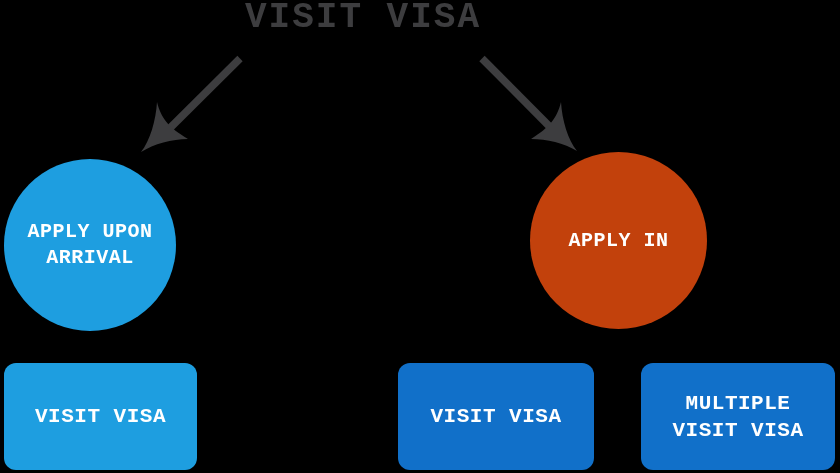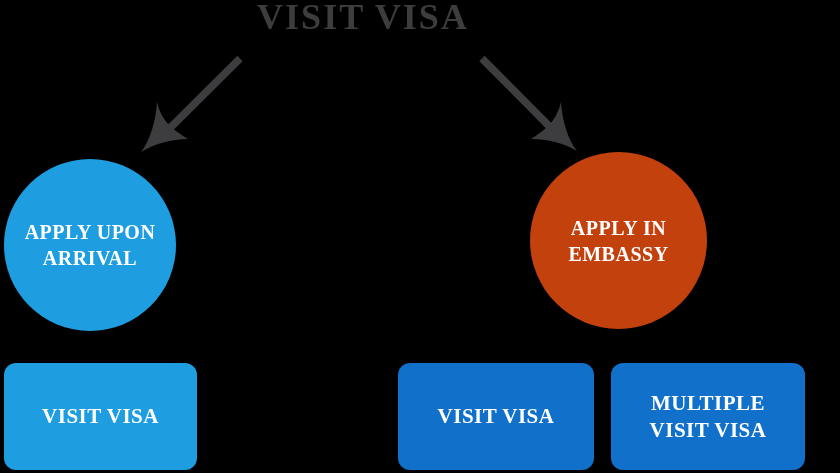--- a/index.html
+++ b/index.html
@@ -2,21 +2,21 @@
 <html><head>
 <meta charset="utf-8">
 <style>
   html, body { margin: 0; padding: 0; background: #000; }
   .canvas {
     position: relative;
     width: 840px;
     height: 473px;
     background: #000000;
     overflow: hidden;
-    font-family: Liberation Serif, serif;
+    font-family: Liberation Mono, monospace;
   }
   .title {
     position: absolute;
     top: -2px;
     left: 0;
     width: 726px;
     text-align: center;
     font-size: 36px;
     font-weight: bold;
     letter-spacing: 2px;
@@ -72,21 +72,21 @@
   }
   .leaf-box.arrival-leaf {
     left: 4px; width: 193px;
     background: #1E9EE0;
   }
   .leaf-box.embassy-leaf-1 {
     left: 398px; width: 196px;
     background: #1170C9;
   }
   .leaf-box.embassy-leaf-2 {
-    left: 611px; width: 194px;
+    left: 641px; width: 194px;
     background: #1170C9;
   }
   .line { display: block; }
 </style>
 </head>
 <body>
 
 <div class="canvas">
 
   <div class="title">VISIT VISA</div>
@@ -102,21 +102,20 @@
     </g>
   </svg>
 
   <div class="node-circle arrival">
     <span class="line">APPLY UPON</span>
     <span class="line">ARRIVAL</span>
   </div>
 
   <div class="node-circle embassy">
     <span class="line">APPLY IN</span>
-    <span class="line">EMBASSY</span>
   </div>
 
   <div class="leaf-box arrival-leaf">
     <span class="line">VISIT VISA</span>
   </div>
 
   <div class="leaf-box embassy-leaf-1">
     <span class="line">VISIT VISA</span>
   </div>
 

